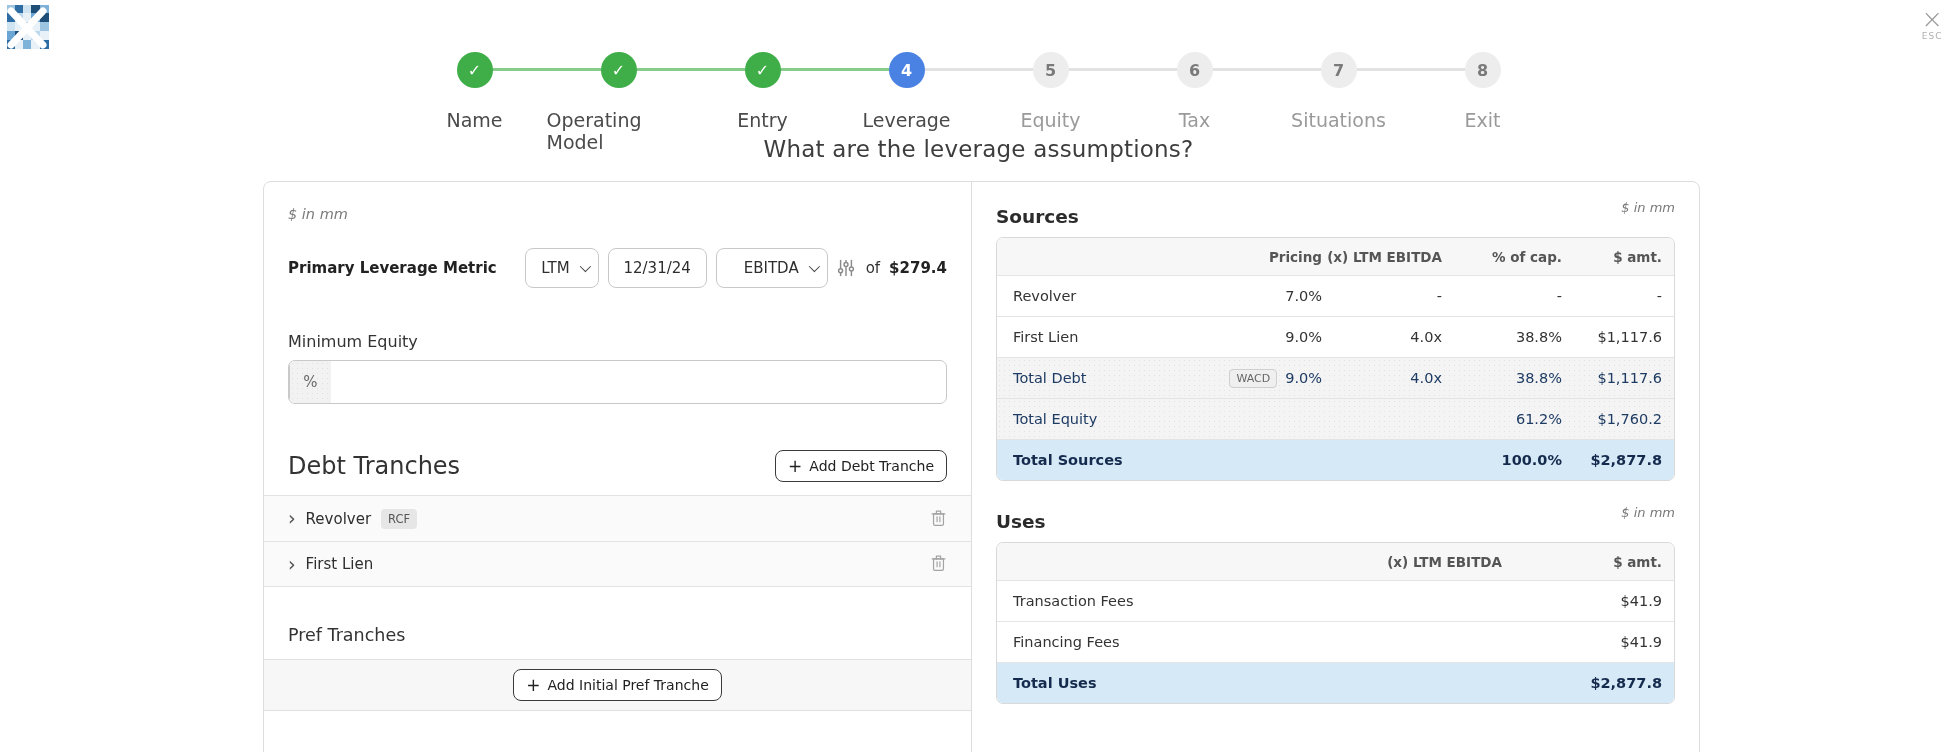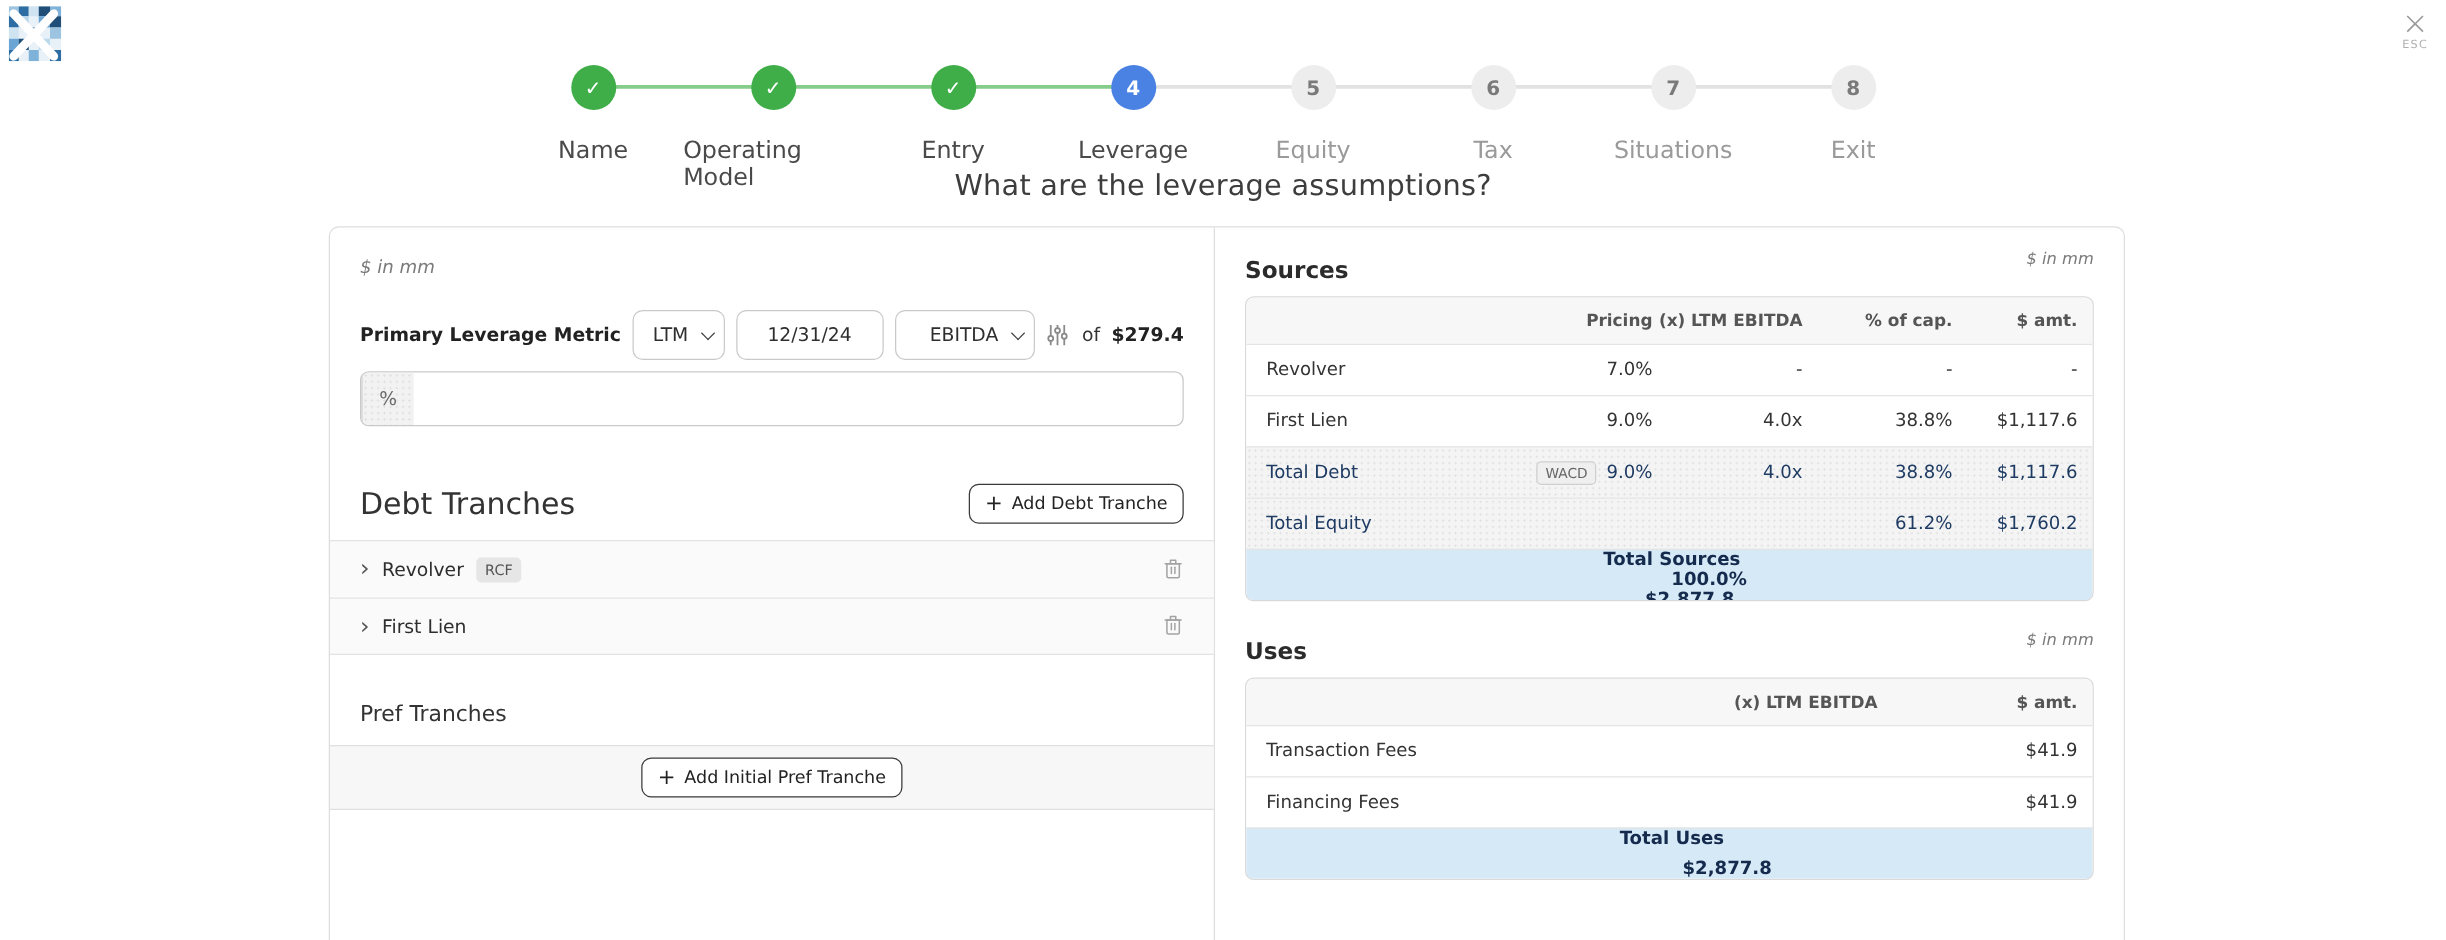--- a/index.html
+++ b/index.html
@@ -42,21 +42,21 @@
   .units-note { font-style:italic; font-size:14.5px; color:#7a7a7a; margin:4px 24px 0; }
   .plm-row { margin:26px 24px 0; display:flex; justify-content:space-between; align-items:center; }
   .plm-label { font-size:15px; font-weight:bold; color:#222; }
   .plm-controls { display:flex; align-items:center; gap:9px; }
   .select-box { height:40px; border:1px solid #c9c9c9; border-radius:8px; background:#fff;
     display:flex; align-items:center; justify-content:flex-end; padding:0 10px 0 13px;
     font-size:15px; color:#2e2e2e; cursor:pointer; }
   .select-box .chev { width:8px; height:8px; border-right:1.8px solid #444;
     border-bottom:1.8px solid #444; transform:rotate(45deg) translateY(-2px); margin-left:10px; }
   .w-ltm { width:74px; } .w-metric { width:112px; }
-  .date-input { width:118px; height:40px; border:1px solid #c9c9c9; border-radius:8px;
+  .date-input { width:99px; height:40px; border:1px solid #c9c9c9; border-radius:8px;
     text-align:center; font-size:15px; color:#2e2e2e; font-family:inherit; }
   .of-label { font-size:15px; color:#333; margin-left:2px; }
   .of-amount { font-size:15px; font-weight:bold; color:#222; }
 
   .me-label { margin:44px 24px 0; font-size:16px; color:#333; }
   .me-input-wrap { margin:9px 24px 0; height:44px; border:1px solid #c9c9c9;
     border-radius:7px; display:flex; overflow:hidden; background:#fff; }
   .me-input { flex:1; border:none; outline:none; text-align:right; padding-right:14px;
     font-size:15.5px; color:#2f5f8f; font-family:inherit; }
   .me-suffix { width:42px; border-left:1px solid #c9c9c9; display:flex; align-items:center;
@@ -99,21 +99,21 @@
   .c-label { flex:1; text-align:left; }
   .c-pricing { width:150px; text-align:right; display:flex; justify-content:flex-end; align-items:center; gap:8px; }
   .c-mult { width:120px; text-align:right; }
   .c-pct { width:120px; text-align:right; }
   .c-amt { width:100px; text-align:right; }
   .c-mult-u { width:150px; text-align:right; }
   .c-amt-u { width:160px; text-align:right; }
   .ft-row.subtotal { color:#1e3b63;
     background-color:#f4f4f4;
     background-image:radial-gradient(#e2e2e2 .8px, transparent .8px); background-size:5px 5px; }
-  .ft-row.total { background:#d6e9f7; color:#152b4d; font-weight:bold;flex-direction:column; }
+  .ft-row.total { background:#d6e9f7; color:#152b4d; font-weight:bold; }
   .wacd-badge { background:#efefef; border:1px solid #cfcfcf; border-radius:4px;
     font-size:11px; font-weight:normal; color:#666; padding:2px 6px; }
   .uses-block { margin-top:24px; }
 </style>
 </head>
 <body>
 
 <svg class="logo" viewBox="0 0 42 44">
   <rect x="0" y="0" width="42" height="44" fill="#e8f1f8"></rect>
   <rect x="0" y="0" width="8" height="8" fill="#9cc4e0"></rect>
@@ -211,20 +211,21 @@
             <circle cx="4" cy="13" r="2.2"></circle>
               <circle cx="10" cy="6" r="2.2"></circle>
               <circle cx="16" cy="11" r="2.2"></circle>
           </g>
         </svg>
         <span class="of-label">of</span>
         <span class="of-amount">$279.4</span>
       </div>
     </div>
 
+    <div class="me-label">Minimum Equity</div>
     <div class="me-input-wrap">
       <div class="me-suffix">%</div>
     </div>
 
     <div class="section-head">
       <div class="section-title">Debt Tranches</div>
       <button class="add-btn">
         <span class="plus">+</span>
         <span>Add Debt Tranche</span>
       </button>

